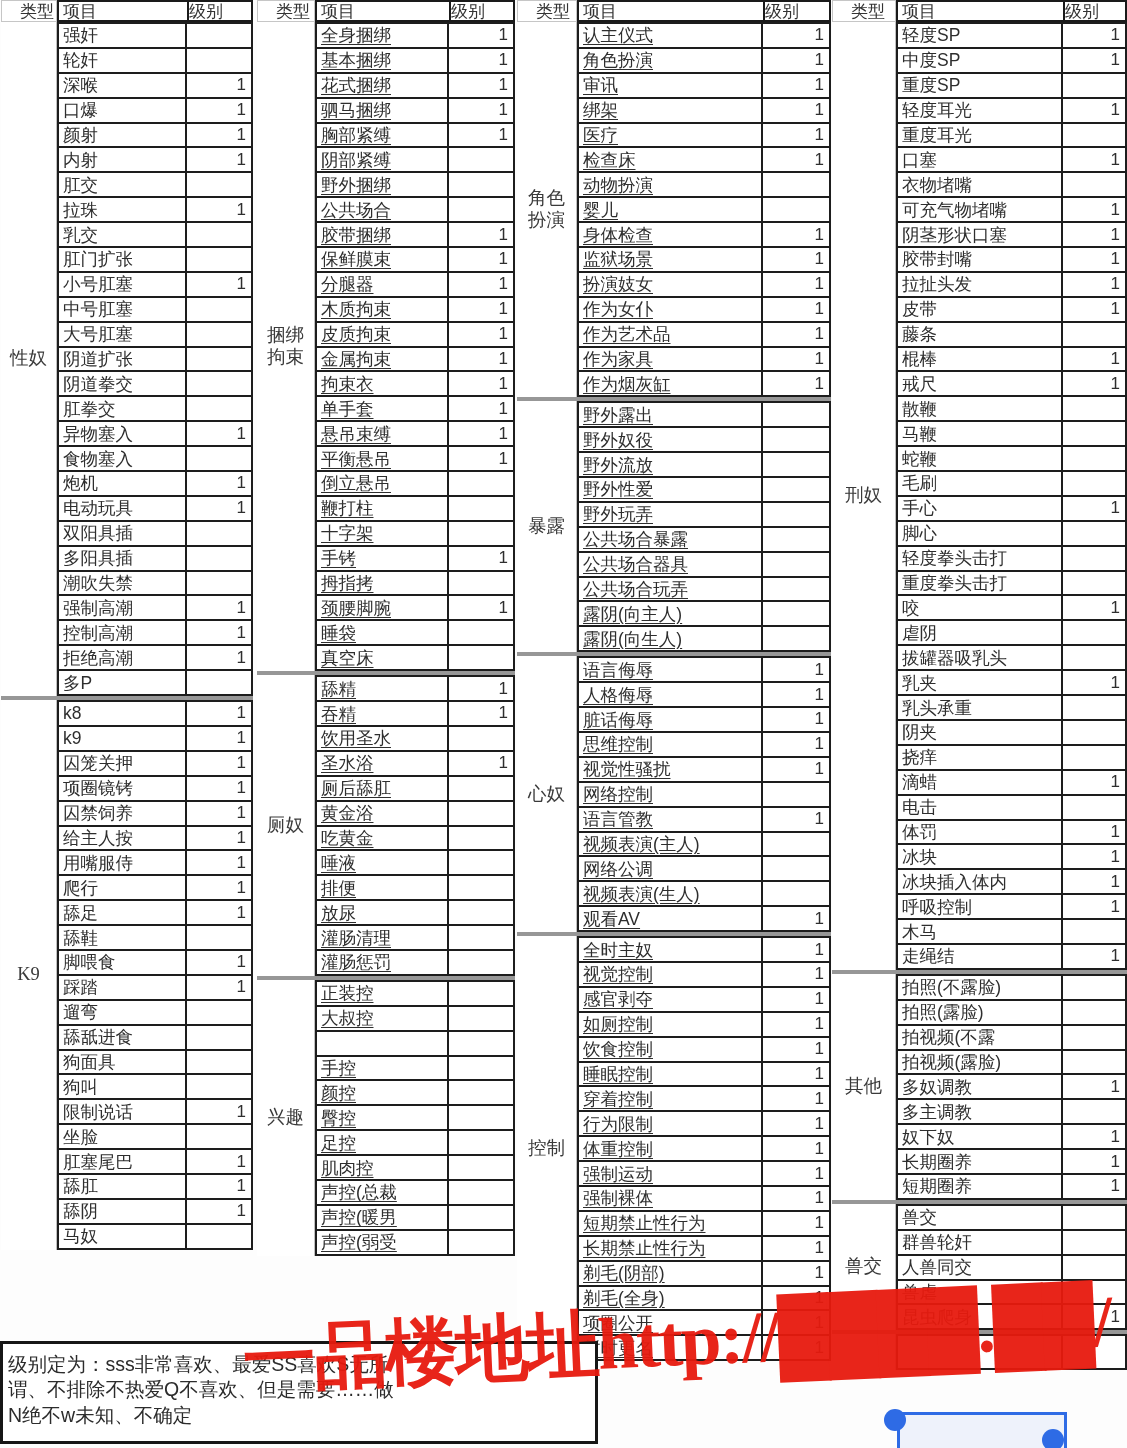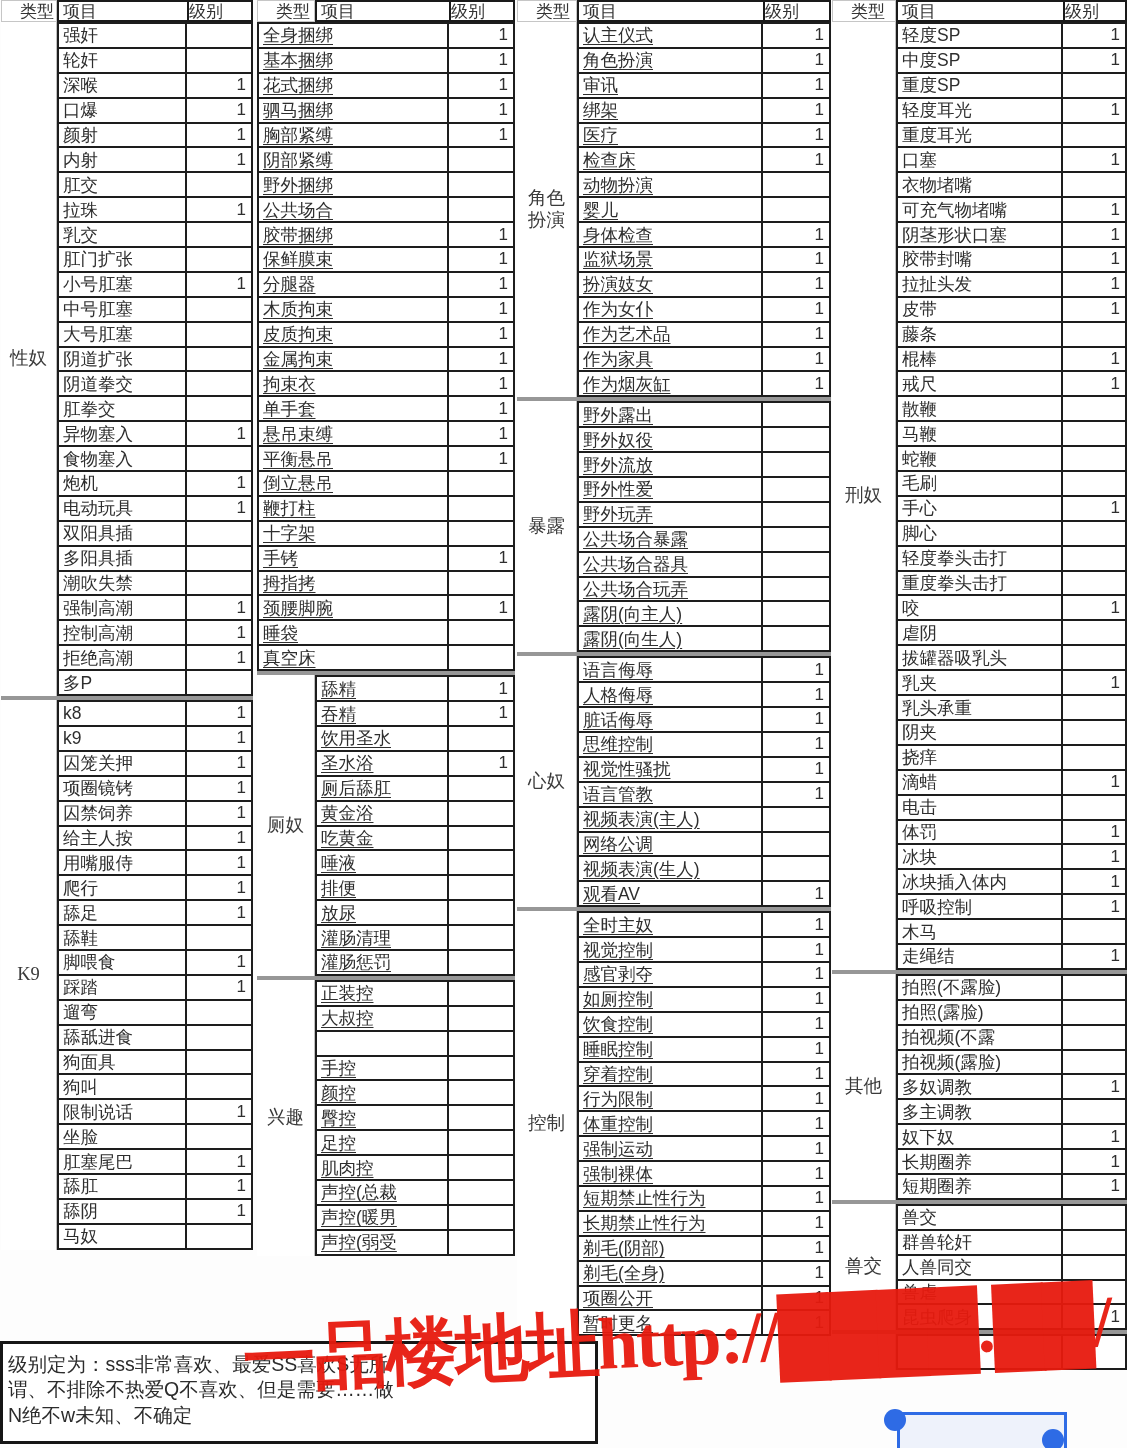--- a/index.html
+++ b/index.html
@@ -277,20 +277,22 @@
       </div>
     </div>
   </div>
 <div id="g2" class="group u">
     <div class="hdr">
       <div class="th t">类型</div>
       <div class="th i">项目</div>
       <div class="th l">级别</div>
     </div>
     <div class="cat">
+      <div class="cat-label">捆绑
+拘束</div>
       <div class="rows">
         <div class="row">
           <div class="cell-item">全身捆绑</div>
           <div class="cell-level">1</div>
         </div>
         <div class="row">
           <div class="cell-item">基本捆绑</div>
           <div class="cell-level">1</div>
         </div>
         <div class="row">
@@ -626,20 +628,24 @@
           <div class="cell-item">脏话侮辱</div>
           <div class="cell-level">1</div>
         </div>
         <div class="row">
           <div class="cell-item">思维控制</div>
           <div class="cell-level">1</div>
         </div>
         <div class="row">
           <div class="cell-item">视觉性骚扰</div>
           <div class="cell-level">1</div>
+        </div>
+        <div class="row">
+          <div class="cell-item">网络控制</div>
+          <div class="cell-level"></div>
         </div>
         <div class="row">
           <div class="cell-item">语言管教</div>
           <div class="cell-level">1</div>
         </div>
         <div class="row">
           <div class="cell-item">视频表演(主人)</div>
           <div class="cell-level"></div>
         </div>
         <div class="row">

